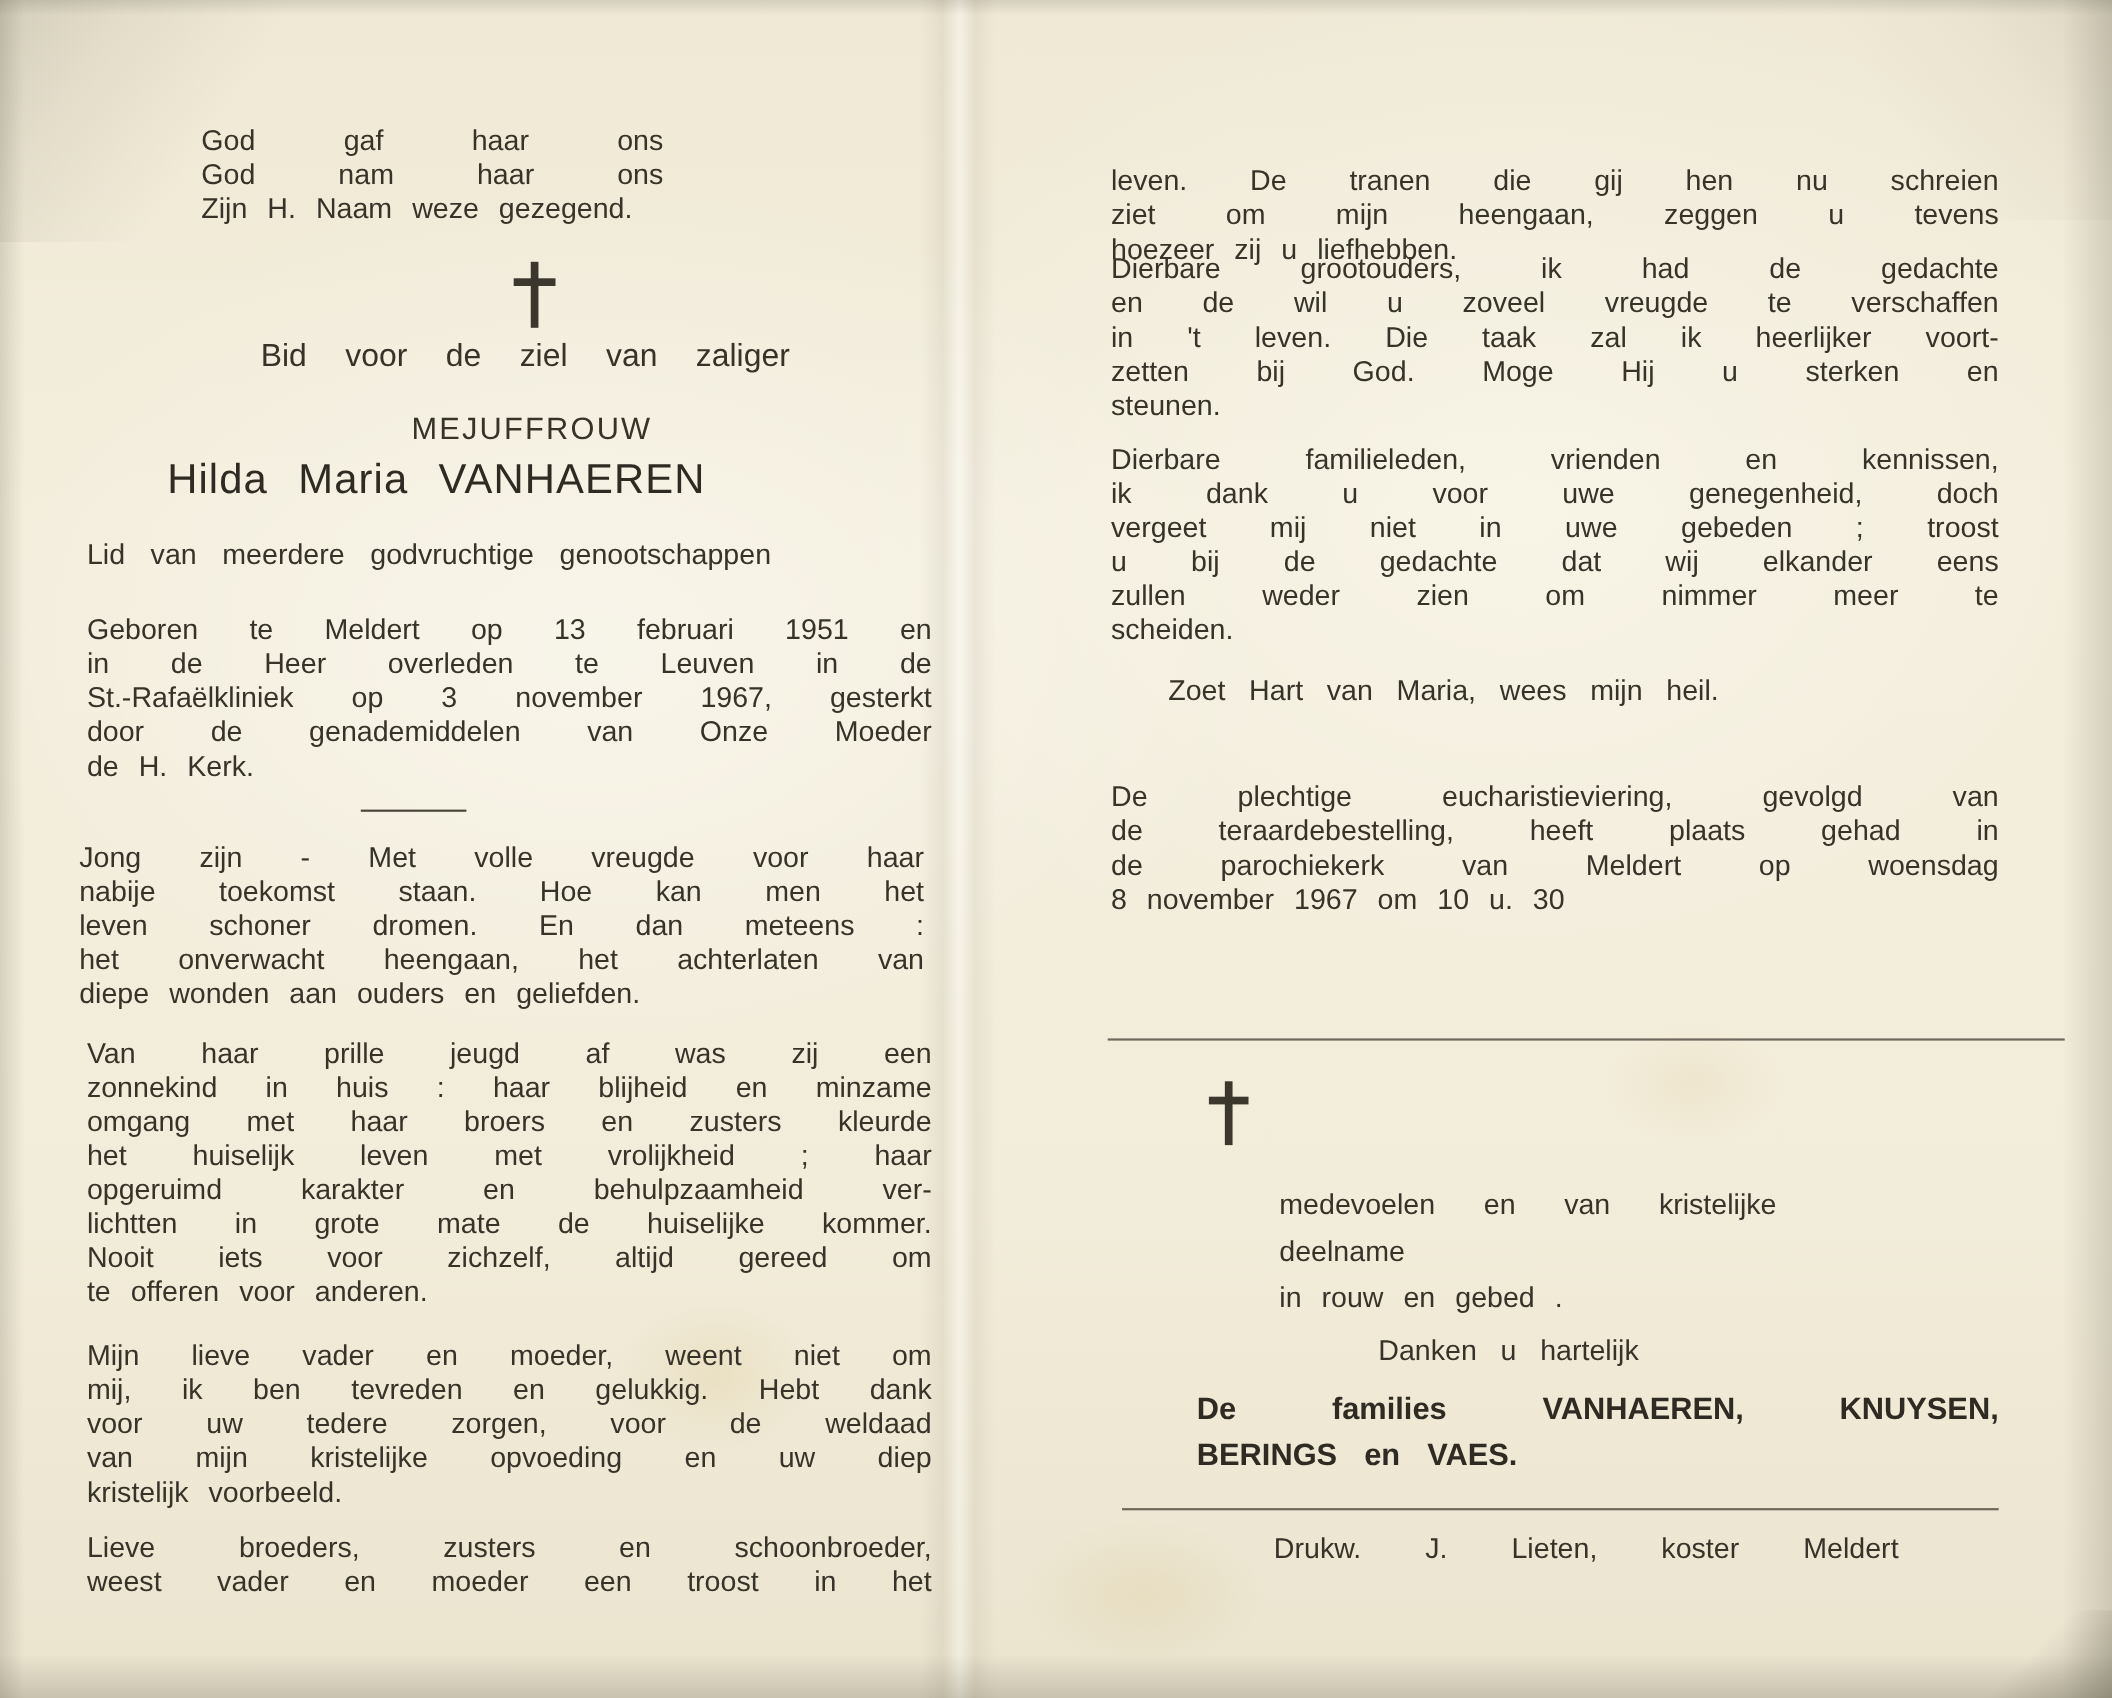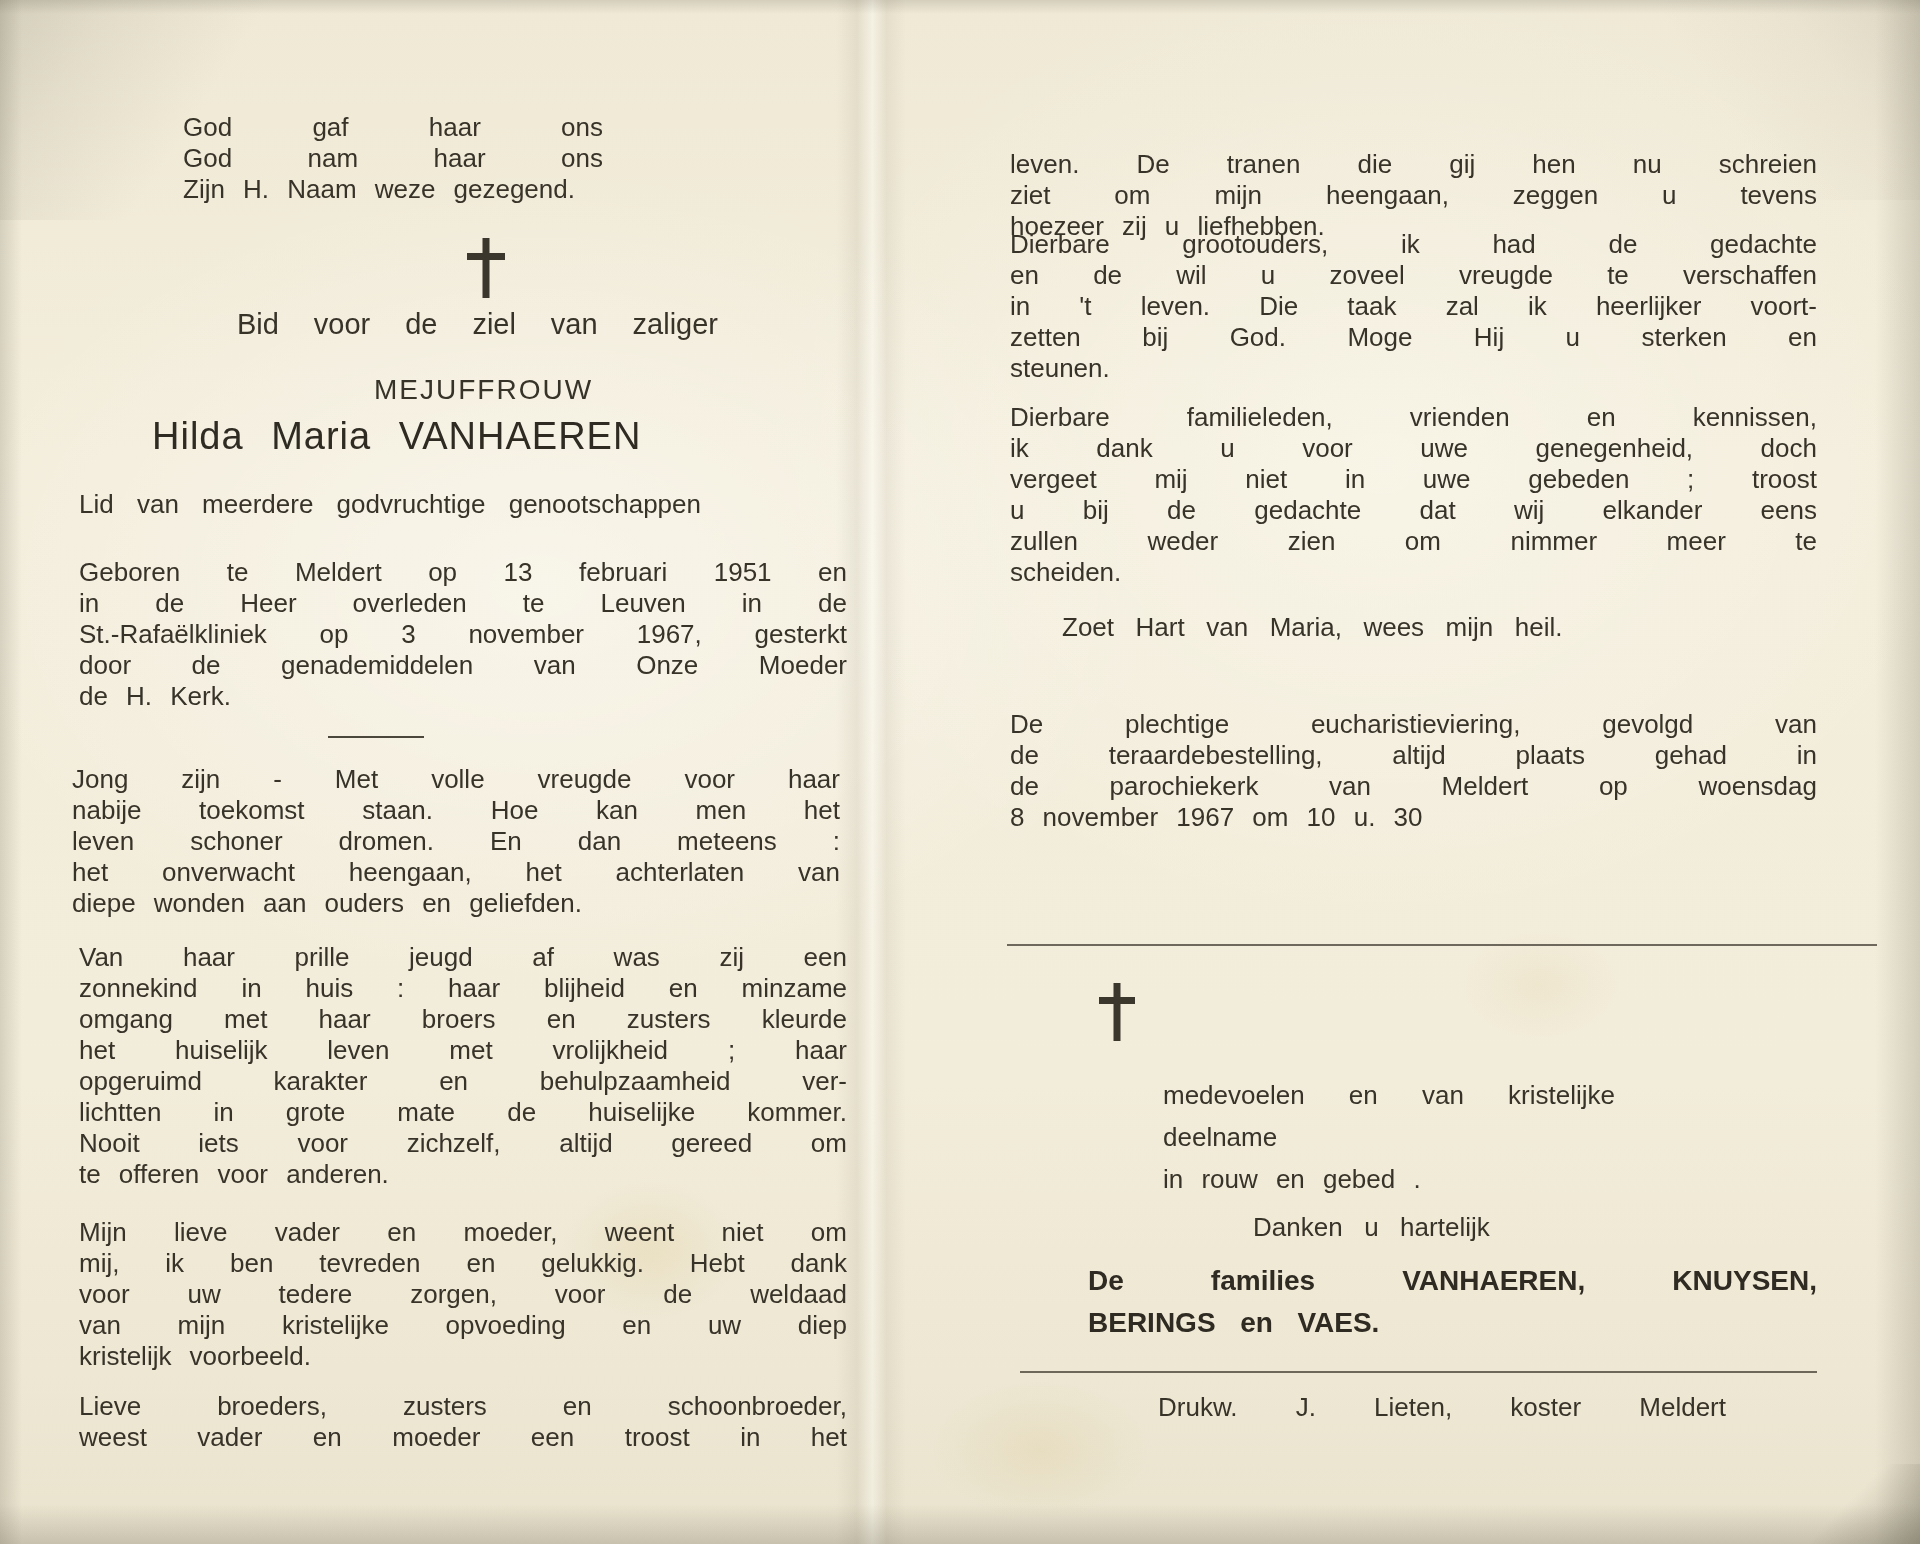--- a/index.html
+++ b/index.html
@@ -179,21 +179,21 @@
         <div class="line stretch">vergeet mij niet in uwe gebeden ; troost</div>
         <div class="line stretch">u bij de gedachte dat wij elkander eens</div>
         <div class="line stretch">zullen weder zien om nimmer meer te</div>
         <div class="line">scheiden.</div>
       </div>
 
     <div class="para aspiration">Zoet Hart van Maria, wees mijn heil.</div>
 
     <div class="para par-uitvaart">
         <div class="line stretch">De plechtige eucharistieviering, gevolgd van</div>
-        <div class="line stretch">de teraardebestelling, altijd plaats gehad in</div>
+        <div class="line stretch">de teraardebestelling, heeft plaats gehad in</div>
         <div class="line stretch">de parochiekerk van Meldert op woensdag</div>
         <div class="line">8 november 1967 om 10 u. 30</div>
       </div>
 
     <div class="rule rule-right-1"></div>
 
     <div class="cross cross-right">
       <div class="cv"></div>
       <div class="ch"></div>
     </div>

